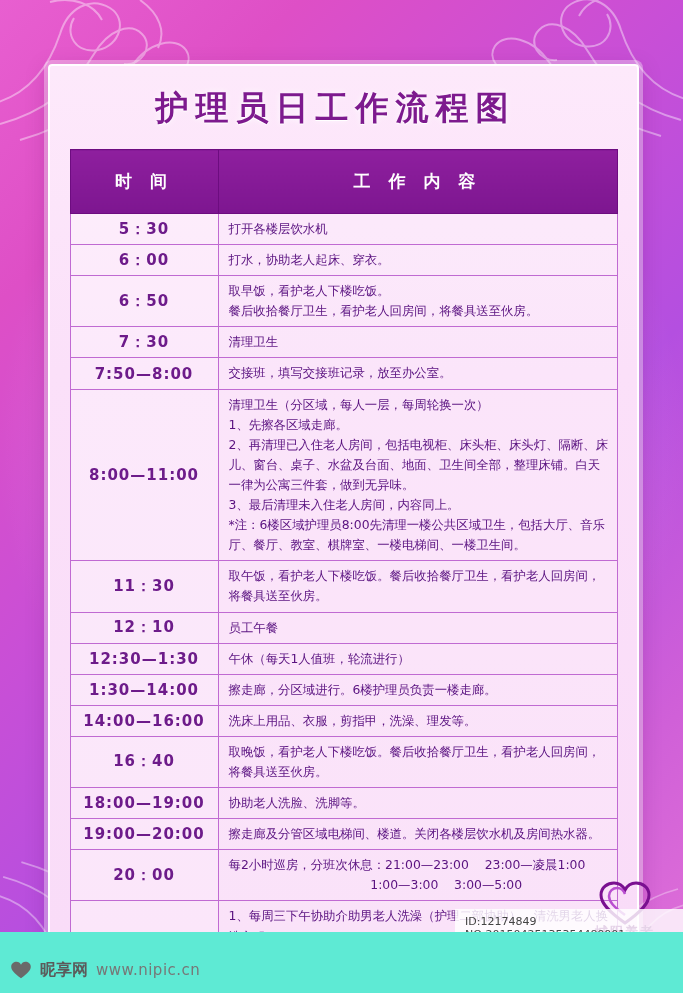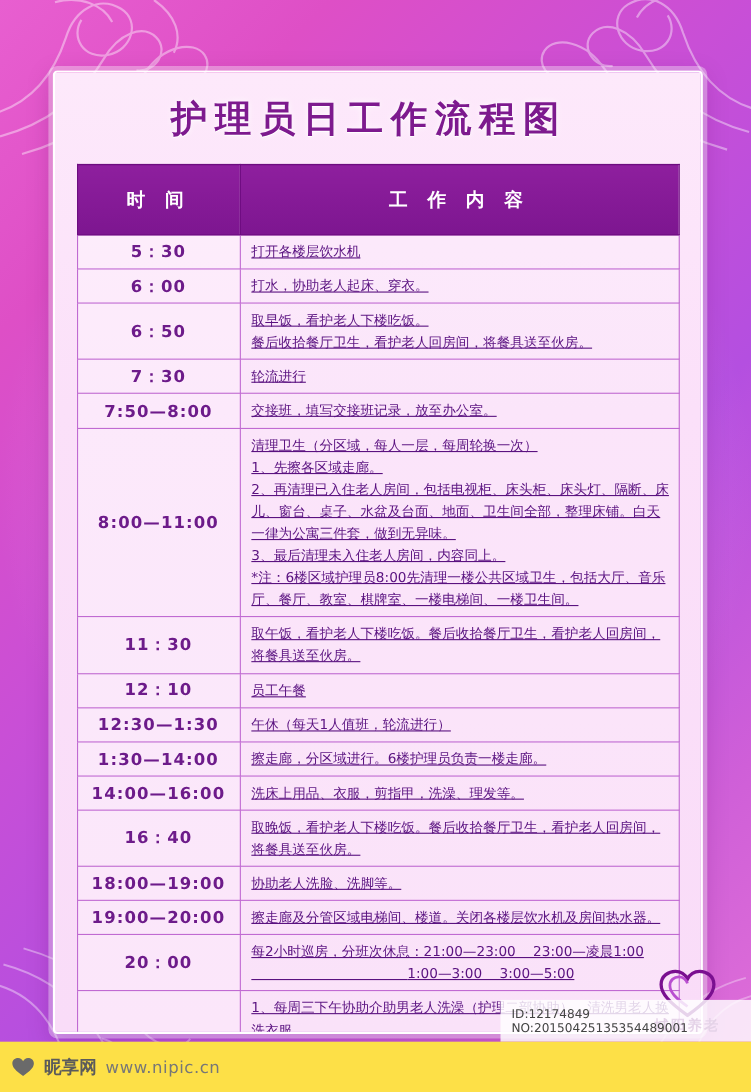--- a/index.html
+++ b/index.html
@@ -67,27 +67,27 @@
     background:rgba(255,255,255,.30);
     padding:5px 2px;
   }
   td.content{
     color:#5a1280;
     font-size:12.4px;
     line-height:1.62;
     padding:5px 8px 5px 10px;
     background:rgba(255,255,255,.18);
   }
-  td.content div{white-space:pre-wrap;text-decoration:underline;}
+  td.content div{white-space:pre-wrap;}
   .note-label{
     font-size:16px;letter-spacing:4px;
   }
   .footer{
-    position:absolute;left:0;bottom:0;width:683px;height:46px;
-    background:#fde047;
+    position:absolute;left:0;bottom:0;width:683px;height:61px;
+    background:#5eead4;
     display:flex;align-items:center;
   }
   .site{
     font-size:15px;color:#777;letter-spacing:.5px;
   }
   .idbar{
     position:absolute;right:0;bottom:46px;height:38px;
     background:rgba(255,255,255,.82);
     color:#444;font-size:11px;
     display:flex;align-items:center;padding:0 8px 0 10px;
@@ -174,21 +174,21 @@
       <tr>
           <td class="time">6：50</td>
           <td class="content">
             <div>取早饭，看护老人下楼吃饭。
 餐后收拾餐厅卫生，看护老人回房间，将餐具送至伙房。</div>
           </td>
         </tr>
       <tr>
           <td class="time">7：30</td>
           <td class="content">
-            <div>轮流进行</div>
+            <div>清理卫生</div>
           </td>
         </tr>
       <tr>
           <td class="time">7:50—8:00</td>
           <td class="content">
             <div>交接班，填写交接班记录，放至办公室。</div>
           </td>
         </tr>
       <tr>
           <td class="time">8:00—11:00</td>

